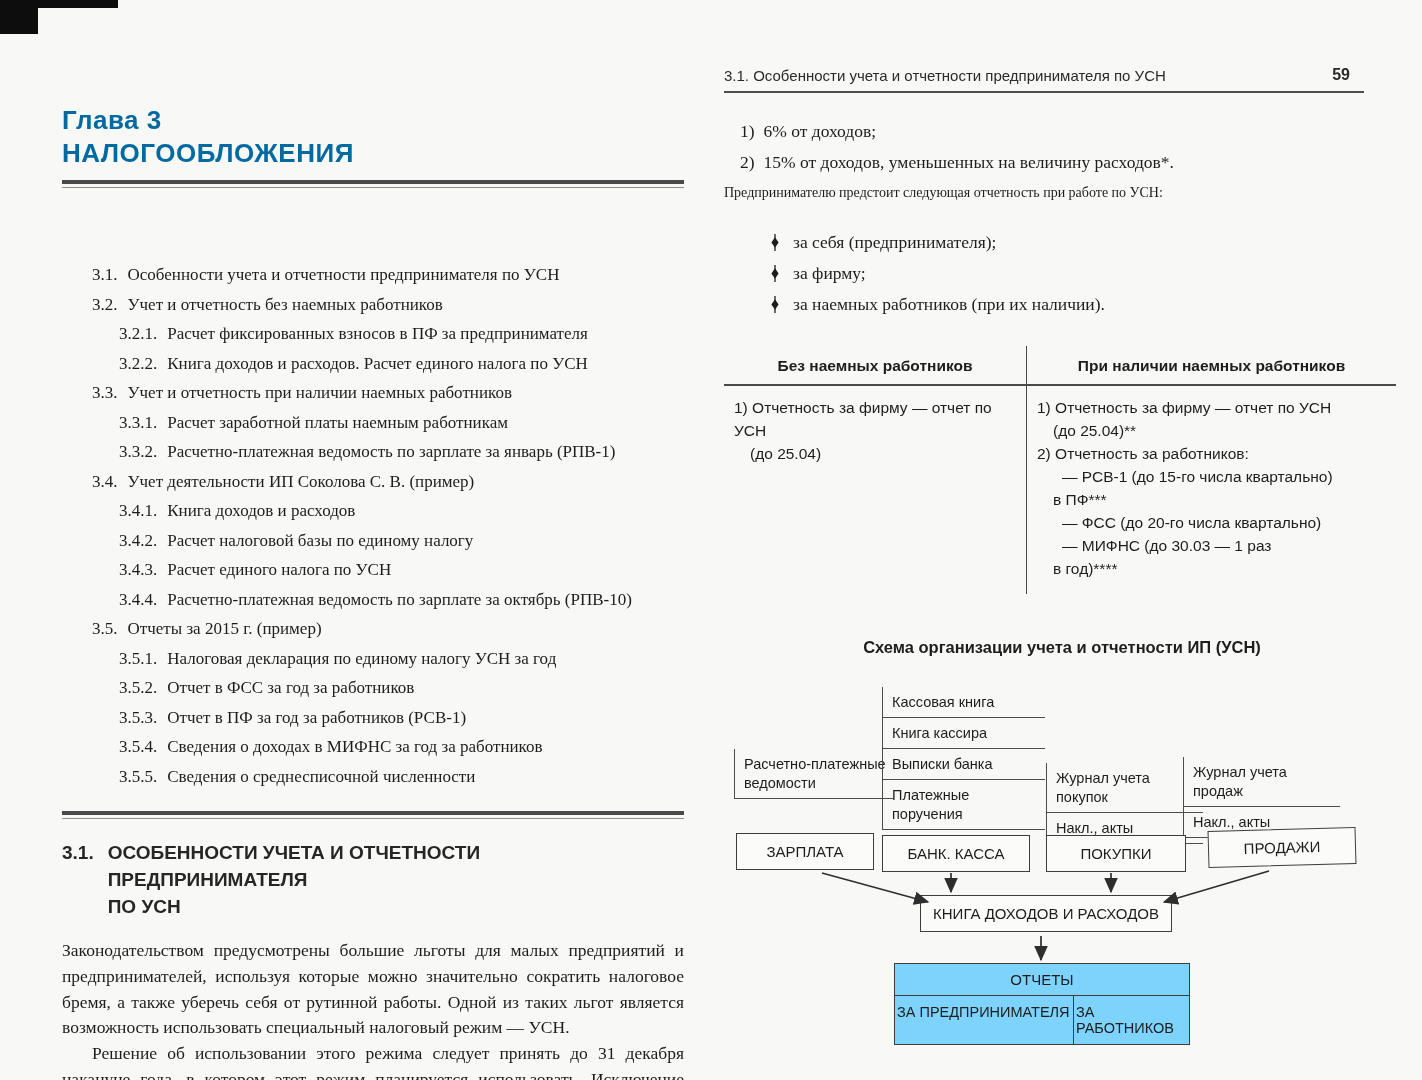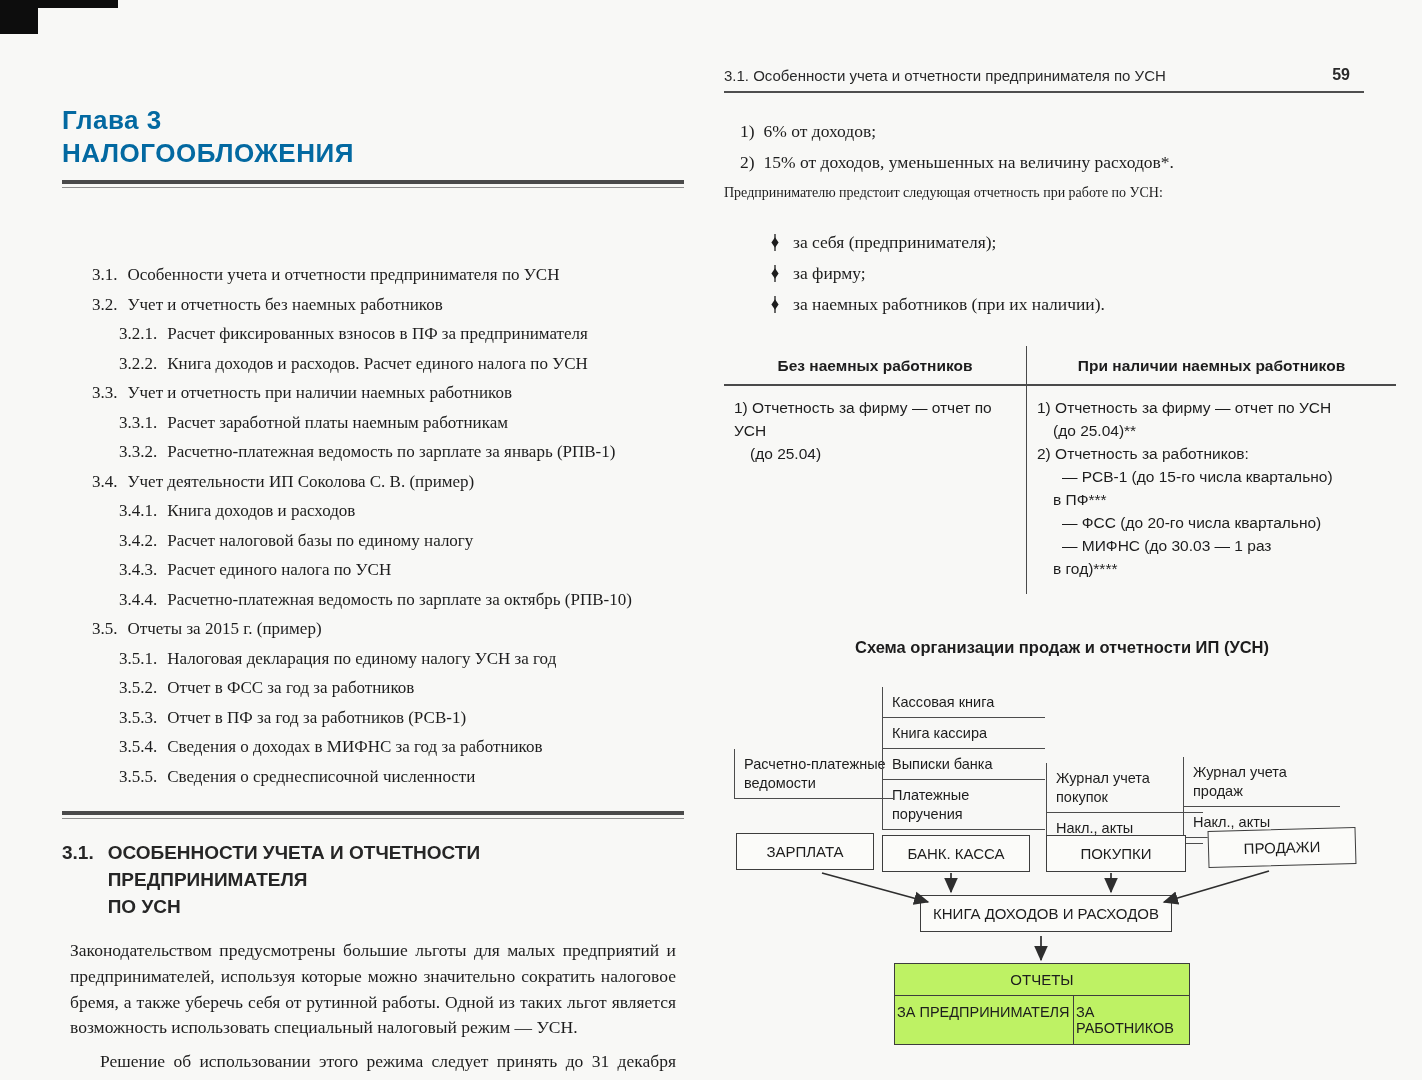--- a/index.html
+++ b/index.html
@@ -25,21 +25,21 @@
 
   .toc{margin-top:72px;padding-left:30px;font-size:17px;line-height:29.5px;}
   .toc-item .num{margin-right:10px;}
   .toc-item.lvl2{padding-left:27px;}
 
   .section-head{margin-top:20px;display:flex;gap:14px;
     font-family:"Liberation Sans",sans-serif;font-weight:700;font-size:19px;line-height:27px;color:#262626;}
   .section-head .sec-num{flex:none;}
 
   .bodytext{margin-top:18px;font-size:17.5px;line-height:25.8px;text-align:justify;}
-  .bodytext p{margin:8px;}
+  .bodytext p{margin:0;}
   .bodytext p.ind{text-indent:30px;}
 
   
   .running-head{margin-top:66px;width:640px;display:flex;justify-content:space-between;align-items:flex-end;
     border-bottom:2px solid #4f4f4f;padding-bottom:7px;
     font-family:"Liberation Sans",sans-serif;font-size:15px;color:#2a2a2a;}
   .page-num{font-weight:700;font-size:16px;padding-right:14px;}
 
   .rates{margin-top:23px;padding-left:16px;font-size:17.5px;line-height:31px;}
   .rates .prefix{margin-right:9px;}
@@ -58,21 +58,21 @@
   .td .i2{padding-left:25px;}
 
   .diagram-title{margin-top:44px;text-align:center;font-family:"Liberation Sans",sans-serif;
     font-weight:700;font-size:16.5px;}
   .diagram{position:relative;margin-top:26px;height:352px;font-family:"Liberation Sans",sans-serif;}
   .doc-col{position:absolute;border-left:1.7px solid #4c4c4c;}
   .doc-item{border-bottom:1.7px solid #4c4c4c;padding:6px 2px 5px 9px;font-size:14.5px;line-height:19px;}
   .node{position:absolute;border:1.8px solid #3d3d3d;background:#fbfbf9;text-align:center;
     font-size:15px;padding:9px 4px;}
   .node.tilt{transform:rotate(-1.6deg);}
-  .reports{position:absolute;border:1.8px solid #3d3d3d;background:#bef264;}
+  .reports{position:absolute;border:1.8px solid #3d3d3d;background:#7dd3fc;}
   .reports .rep-title{text-align:center;font-size:15px;padding:7px 4px;border-bottom:1.8px solid #3d3d3d;}
   .reports .rep-cells{display:grid;grid-template-columns:178px 1fr;}
   .reports .rep-cells div{font-size:14.5px;text-align:left;padding:8px 2px;}
   .reports .rep-cells div:last-child{border-left:1.8px solid #3d3d3d;}
   .arrows{position:absolute;left:0;top:0;pointer-events:none;}
   .arrows line{stroke:#2e2e2e;stroke-width:1.7;}
 
   .footnotes{margin-top:54px;}
   .fn-rule{width:94px;border-top:1.8px solid #4c4c4c;margin:0 0 10px 6px;}
 </style>
@@ -178,21 +178,21 @@
       <div class="i1">(до 25.04)**</div>
       <div>2) Отчетность за работников:</div>
       <div class="i2">— РСВ-1 (до 15-го числа квартально)</div>
       <div class="i1">в ПФ***</div>
       <div class="i2">— ФСС (до 20-го числа квартально)</div>
       <div class="i2">— МИФНС (до 30.03 — 1 раз</div>
       <div class="i1">в год)****</div>
     </div>
   </div>
 
-  <div class="diagram-title">Схема организации продаж и отчетности ИП (УСН)</div>
+  <div class="diagram-title">Схема организации учета и отчетности ИП (УСН)</div>
 
   <div class="diagram">
 
     <div class="doc-col" style="left:10px;top:66px;width:158px;">
       <div class="doc-item">Расчетно-платежные ведомости</div>
     </div>
 
     <div class="doc-col" style="left:158px;top:4px;width:162px;">
       <div class="doc-item">Кассовая книга</div>
       <div class="doc-item">Книга кассира</div>

